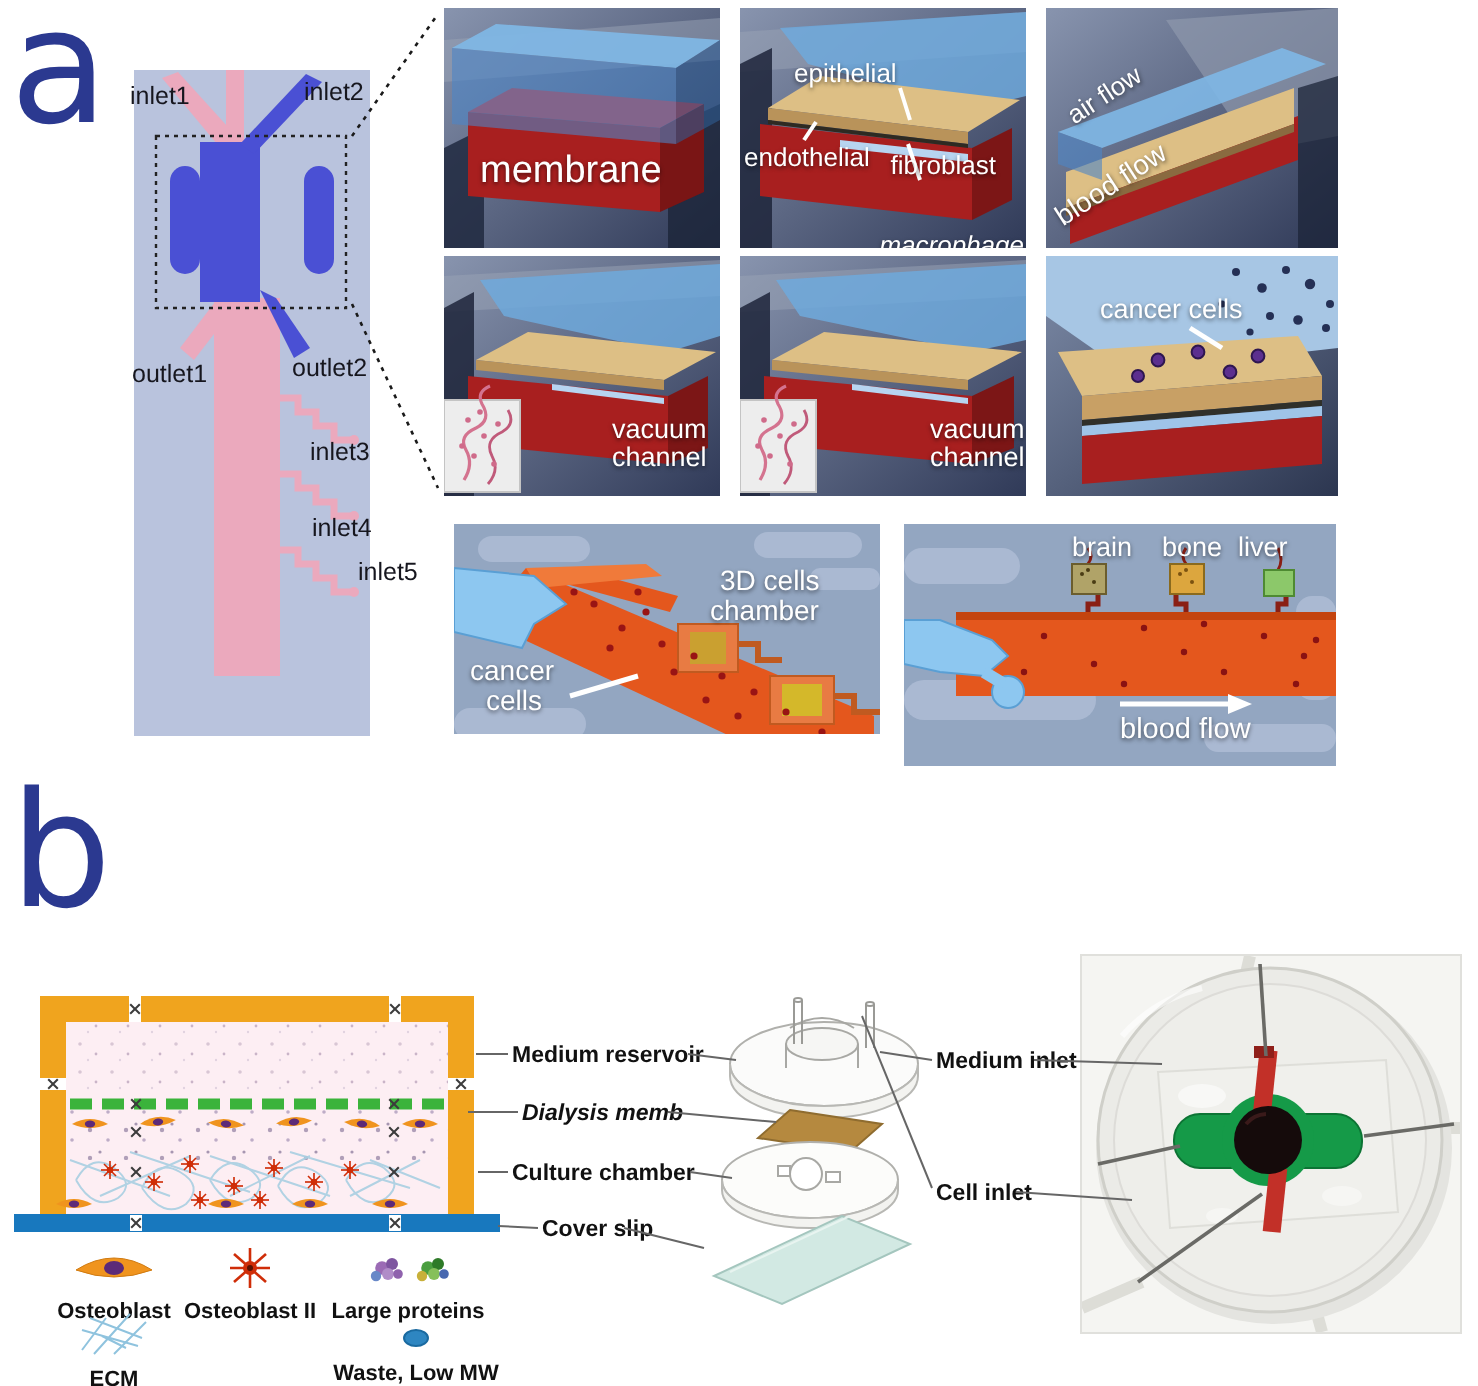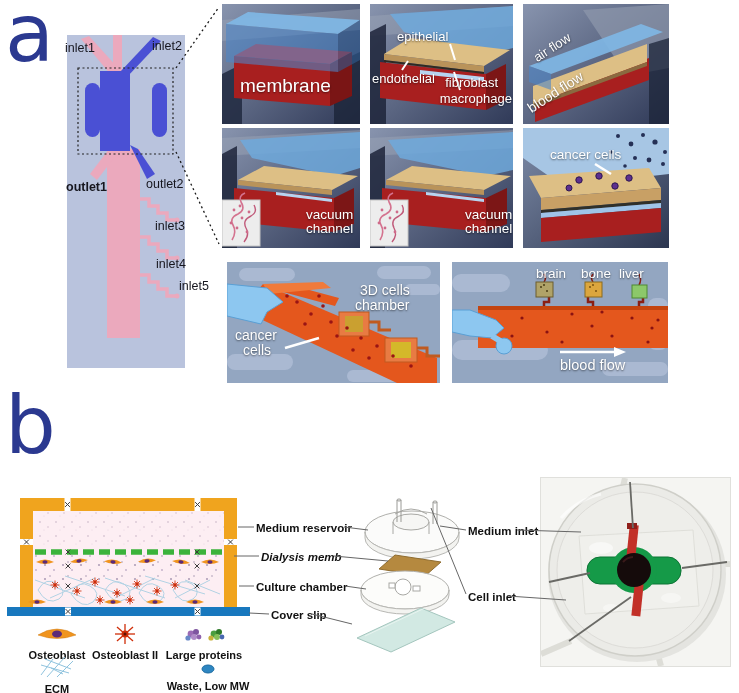--- a/index.html
+++ b/index.html
@@ -43,21 +43,21 @@
       <rect x="33" y="36" width="30" height="80" fill="#4a50d4"></rect>
       <rect x="18" y="48" width="15" height="54" rx="7.5" fill="#4a50d4"></rect>
       <rect x="85" y="48" width="15" height="54" rx="7.5" fill="#4a50d4"></rect>
       <polygon points="86,2 94,6 60,42 53,37" fill="#4a50d4"></polygon>
       <polygon points="63,110 71,114 88,139 80,144" fill="#4a50d4"></polygon>
       <rect x="11" y="33" width="95" height="86" fill="none" stroke="#222" stroke-width="1.2" stroke-dasharray="2,2.5"></rect>
     </svg>
   </div>
   <div class="chiplabel" style="left:65px;top:41px;">inlet1</div>
   <div class="chiplabel" style="left:152px;top:39px;">inlet2</div>
-  <div class="chiplabel" style="left:66px;top:180px;font-weight:bold;">outlet1</div>
+  <div class="chiplabel" style="left:66px;top:180px;">outlet1</div>
   <div class="chiplabel" style="left:146px;top:177px;">outlet2</div>
   <div class="chiplabel" style="left:155px;top:219px;">inlet3</div>
   <div class="chiplabel" style="left:156px;top:257px;">inlet4</div>
   <div class="chiplabel" style="left:158px;top:279px;margin-left:21px;">inlet5</div>
 
   <div class="tile" style="left:222px;top:4px;width:138px;height:120px;">
     <svg width="138" height="120" viewBox="0 0 138 120">
       <defs>
           <linearGradient id="g1" x1="0" y1="0" x2="1" y2="1">
         <stop offset="0" stop-color="#8894ae"></stop>
@@ -98,21 +98,21 @@
       <polygon points="50,66 114,73 114,77 50,70" fill="#b7d4f0"></polygon>
       <g stroke="#fff" stroke-width="2">
         <line x1="80" y1="40" x2="85" y2="56"></line>
         <line x1="32" y1="66" x2="38" y2="57"></line>
         <line x1="90" y1="86" x2="84" y2="68"></line>
       </g>
     </svg>
     <span class="tlabel" style="left:27px;top:26px;">epithelial</span>
     <span class="tlabel" style="left:2px;top:68px;">endothelial</span>
     <span class="tlabel" style="right:15px;top:72px;">fibroblast</span>
-    <span class="tlabel" style="right:1px;top:88px;">macrophage</span>
+    <span class="tlabel" style="right:1px;top:112px;font-style:italic;">macrophage</span>
   </div>
 
   <div class="tile" style="left:523px;top:4px;width:146px;height:120px;">
     <svg width="146" height="120" viewBox="0 0 146 120">
       <defs>
           <linearGradient id="g3" x1="0" y1="0" x2="1" y2="1">
         <stop offset="0" stop-color="#8894ae"></stop>
             <stop offset="1" stop-color="#303a58"></stop>
           </linearGradient>
         </defs>
@@ -228,21 +228,21 @@
           <circle cx="76" cy="48" r="3.2"></circle>
           <circle cx="92" cy="58" r="3.2"></circle>
         <circle cx="46" cy="60" r="3"></circle>
           <circle cx="106" cy="50" r="3.2"></circle>
       </g>
       <line x1="72" y1="36" x2="88" y2="46" stroke="#fff" stroke-width="2.5"></line>
     </svg>
     <span class="tlabel" style="left:27px;top:20px;font-size:13.5px;">cancer cells</span>
   </div>
 
-  <div class="tile" style="left:227px;top:262px;width:213px;height:121px;">
+  <div class="tile" style="left:227px;top:262px;width:213px;height:105px;">
     <svg width="213" height="121" viewBox="0 0 213 121">
       <rect width="213" height="121" fill="#93a6c1"></rect>
       <g fill="#aab9d2">
         <rect x="12" y="6" width="56" height="13" rx="7"></rect>
           <rect x="150" y="4" width="54" height="13" rx="7"></rect>
         <rect x="178" y="22" width="35" height="11" rx="5"></rect>
           <rect x="0" y="92" width="66" height="16" rx="8"></rect>
         <rect x="120" y="108" width="60" height="12" rx="6"></rect>
       </g>
       <polygon points="36,22 210,96 210,121 170,121 14,48" fill="#e4571d"></polygon>

